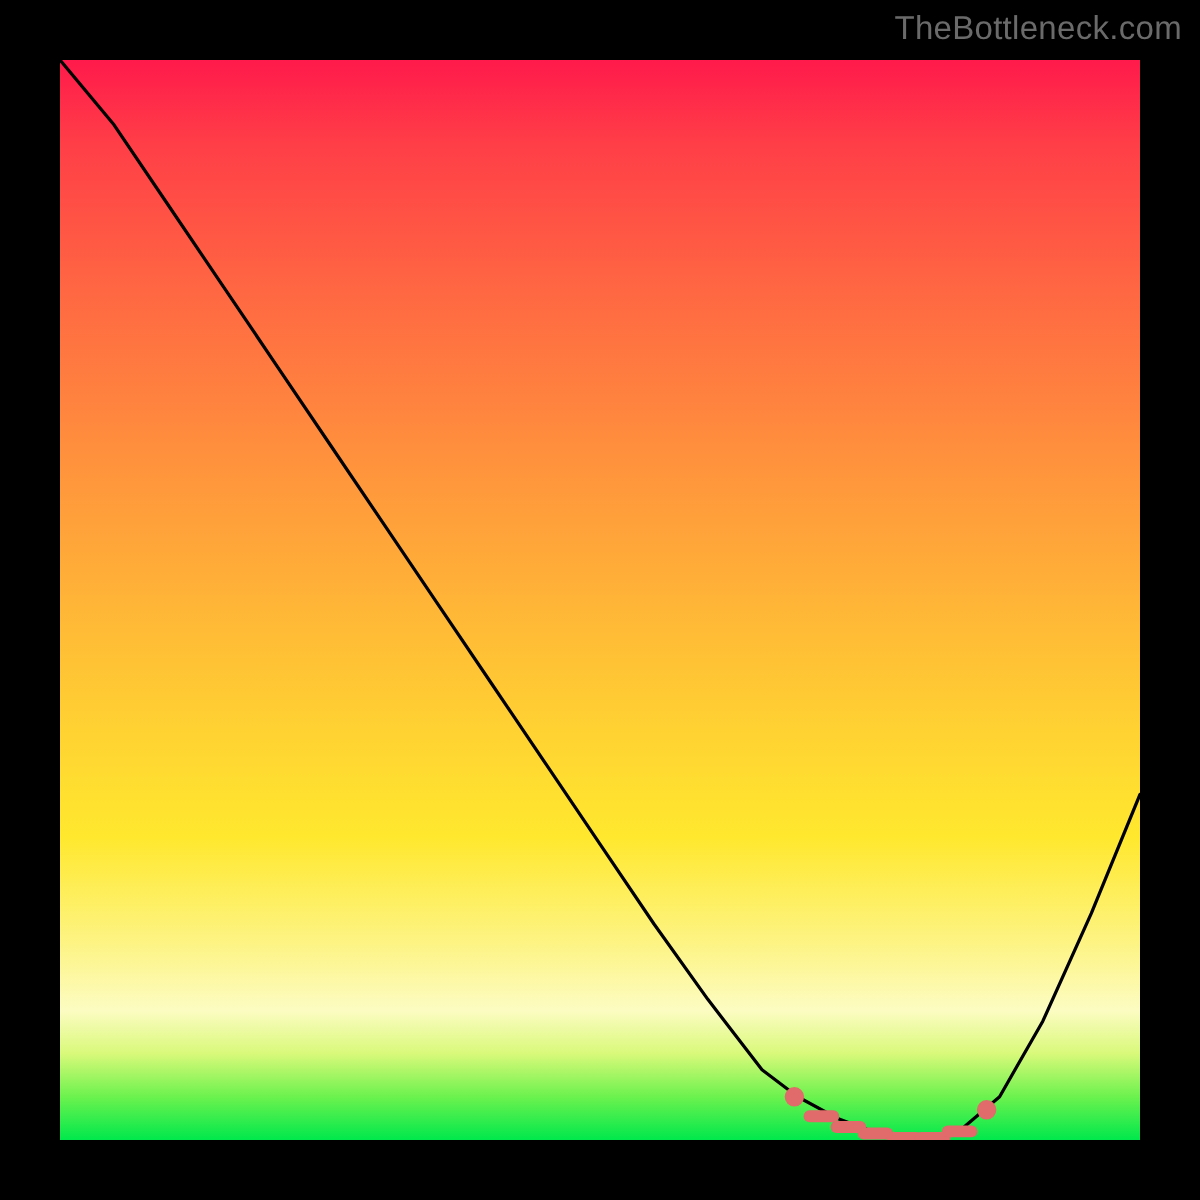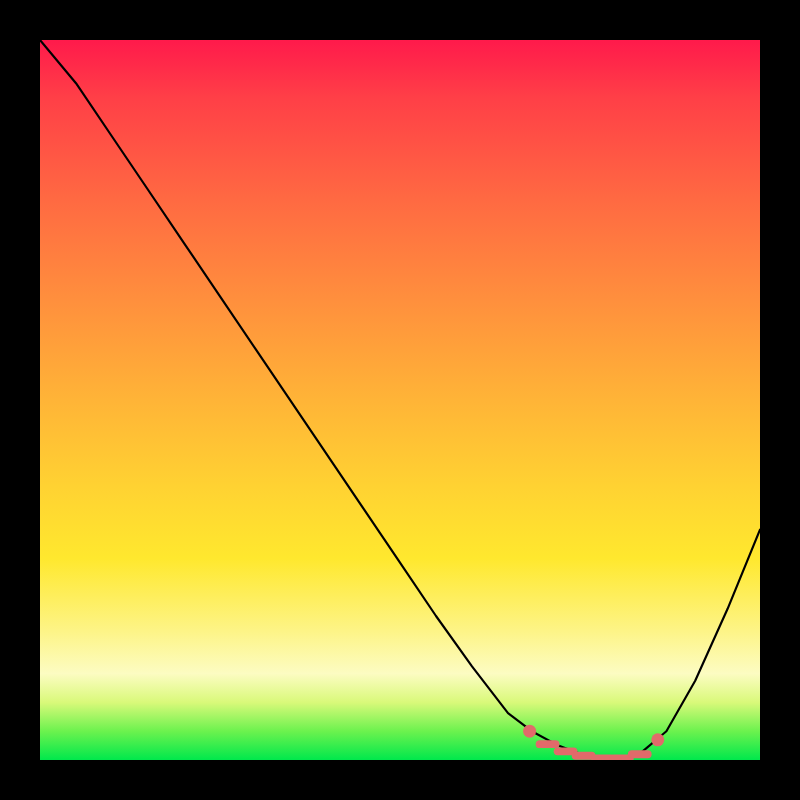--- a/index.html
+++ b/index.html
@@ -60,20 +60,21 @@
     position: absolute;
     inset: 0;
     width: 100%;
     height: 100%;
   }
 </style>
 </head>
 <body>
 
 <div class="frame">
+  <div class="watermark">TheBottleneck.com</div>
 
   <div class="plot-area">
     <div class="gradient-bg"></div>
 
     <svg class="curve-svg" viewBox="0 0 1000 1000" preserveAspectRatio="none">
       <path id="curve-path" fill="none" stroke="#000000" stroke-width="3" stroke-linecap="round" stroke-linejoin="round" d="M0.0 0.0 L50.0 60.0 L100.0 134.0 L150.0 208.0 L200.0 282.0 L250.0 356.0 L300.0 430.0 L350.0 504.0 L400.0 578.0 L450.0 652.0 L500.0 726.0 L550.0 800.0 L600.0 870.0 L650.0 935.0 L683.0 960.0 L720.0 980.0 L760.0 995.0 L800.0 1000.0 L830.0 994.0 L870.0 960.0 L910.0 890.0 L955.0 790.0 L1000.0 680.0"></path>
       <g id="markers-group">
           <circle cx="680.0" cy="960.0" r="9" fill="#e16a6a"></circle>
           <line x1="694.0" y1="978.0" x2="716.0" y2="978.0" stroke="#e16a6a" stroke-width="11" stroke-linecap="round"></line>
           <line x1="719.0" y1="988.0" x2="741.0" y2="988.0" stroke="#e16a6a" stroke-width="11" stroke-linecap="round"></line>

